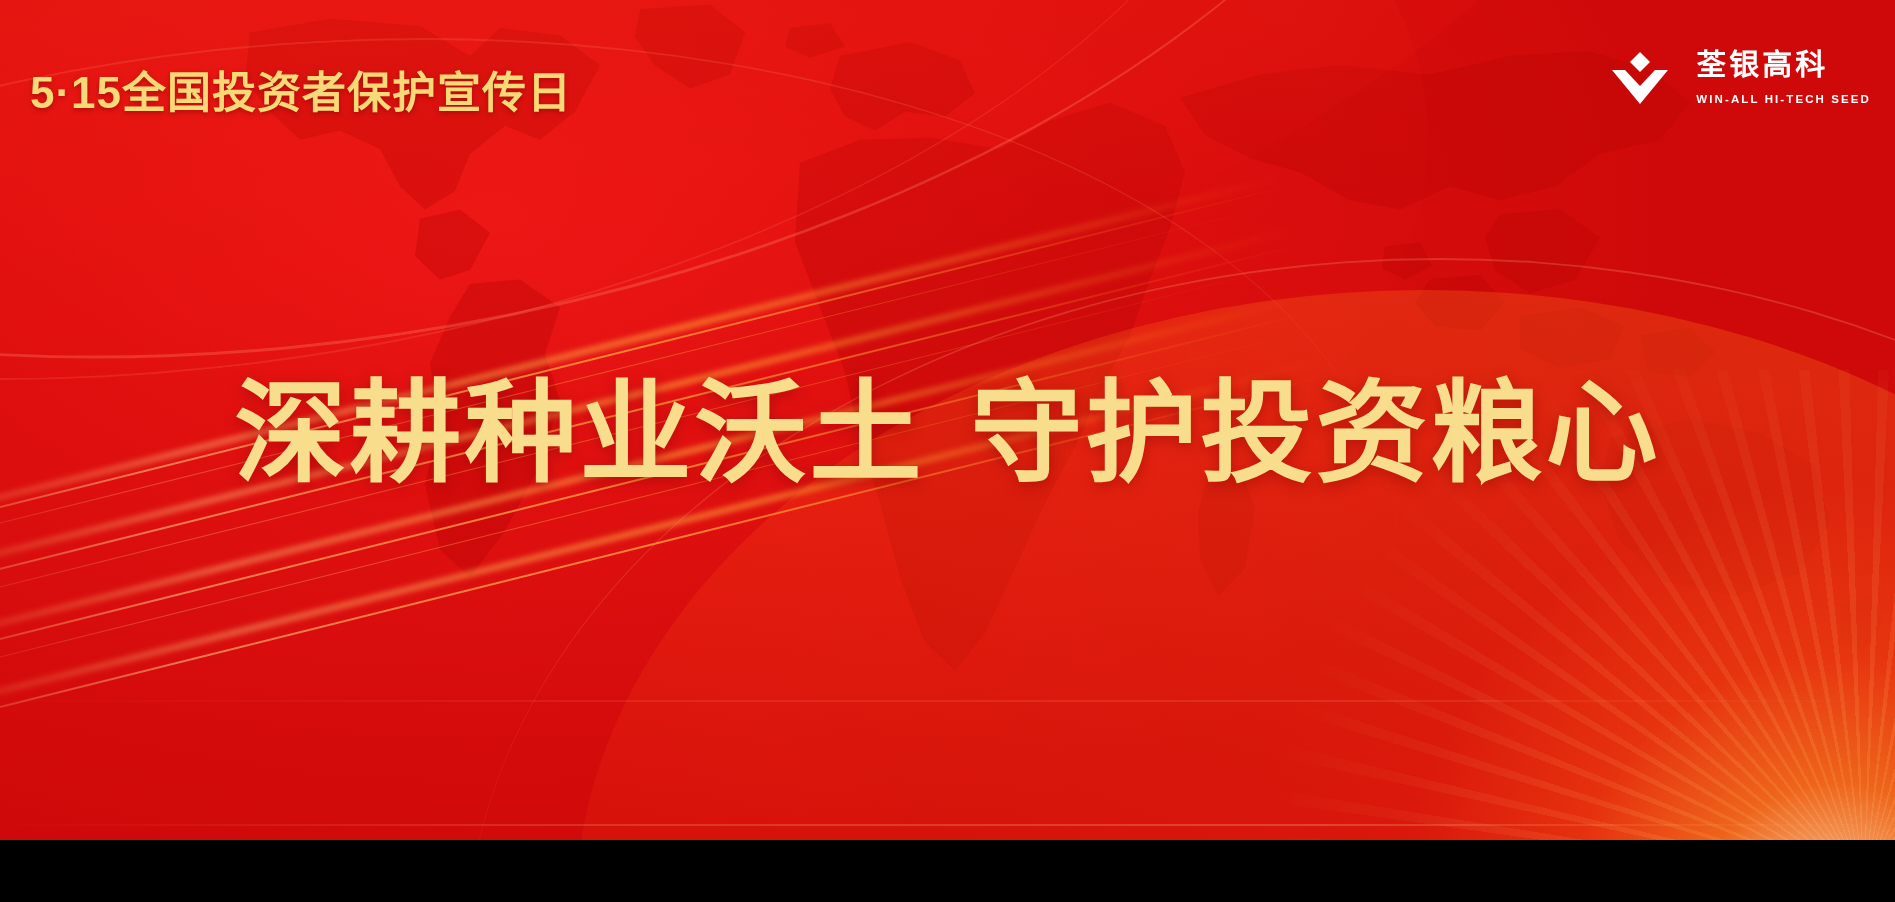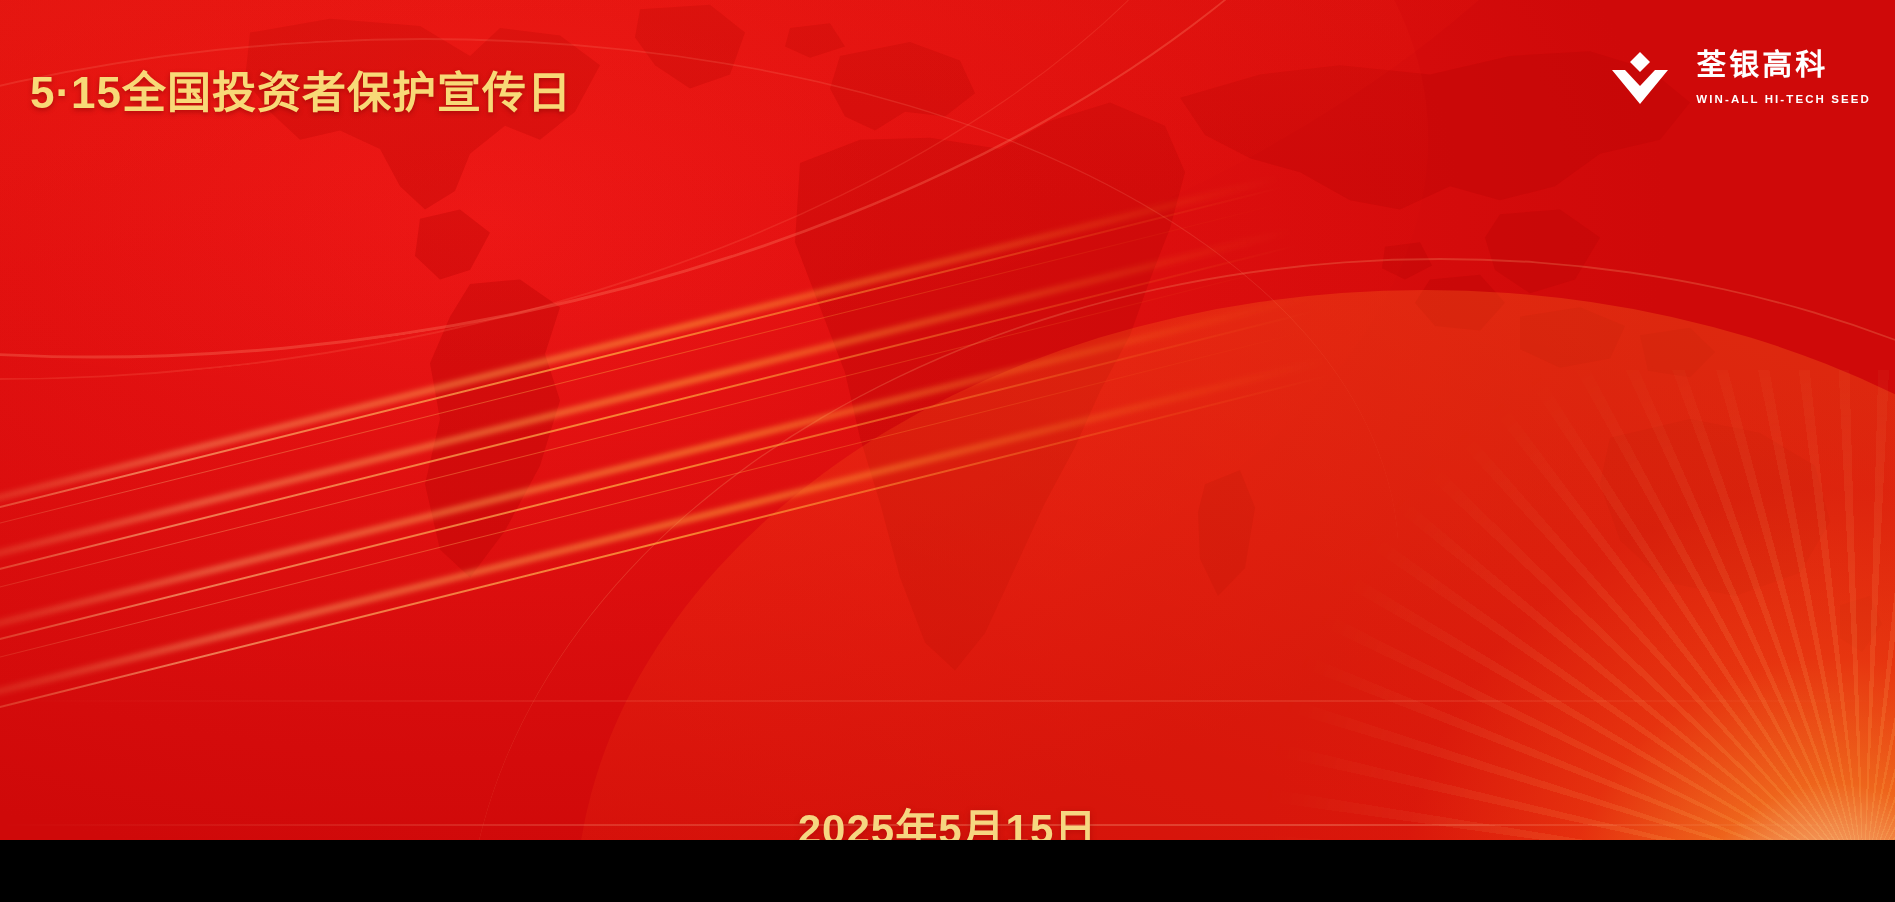--- a/index.html
+++ b/index.html
@@ -309,17 +309,19 @@
           <path d="M31 2 L41 12 L31 22 L21 12 Z" fill="#ffffff"></path>
           <path d="M3 20 L16 20 L31 36 L46 20 L59 20 L31 54 Z" fill="#ffffff"></path>
         </svg>
       </span>
       <span class="brand-text">
         <span class="brand-cn">荃银高科</span>
         <span class="brand-en">WIN-ALL HI-TECH SEED</span>
       </span>
     </div>
 
-
-    <div class="datestamp">2025年5月15日</div>
+    <div class="headline">
+      <span>深耕种业沃土</span><span class="gap"></span><span>守护投资粮心</span>
+    </div>
+
 
   </div>
 </div>
 
 </body></html>

